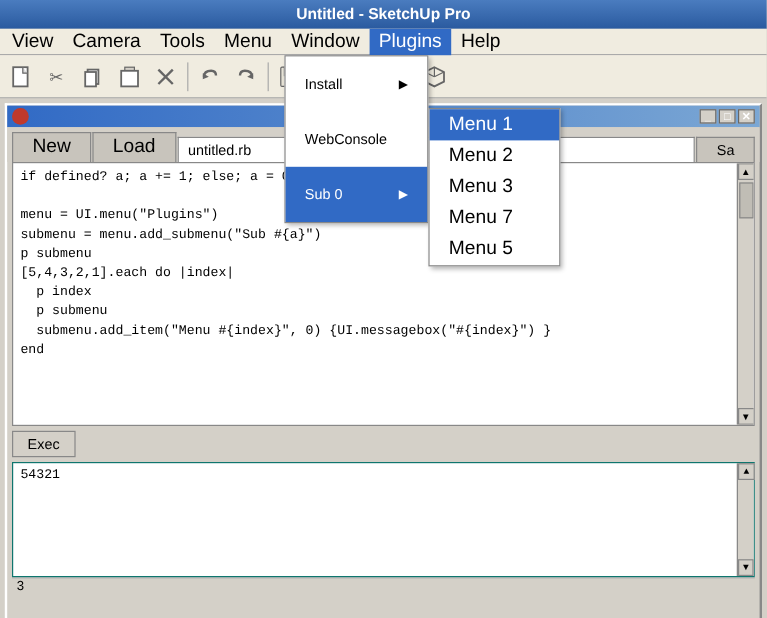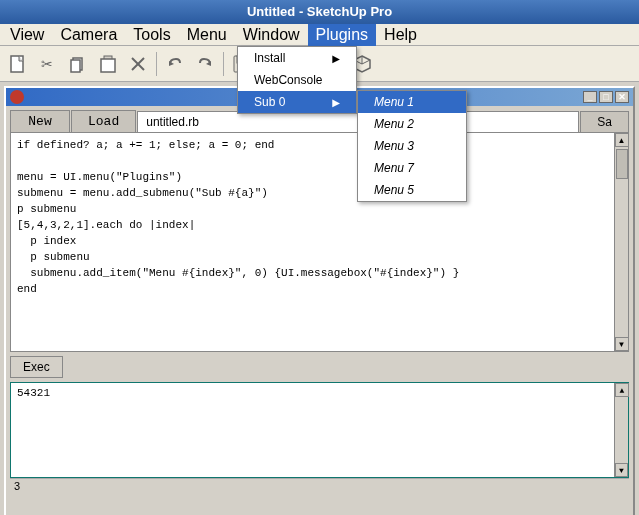--- a/index.html
+++ b/index.html
@@ -124,24 +124,23 @@
       background: #d4d0c8;
       padding: 4px 4px 0;
       gap: 1px;
     }
     .tab {
       padding: 3px 16px;
       border: 1px solid #888;
       border-bottom: none;
       background: #c8c4bc;
       cursor: pointer;
-      font-size: 13px;
+      font-size: 16px;
       min-width: 60px;
       text-align: center;
-      font-family: Liberation Mono, monospace;
     }
     .tab-filename {
       flex: 1;
       border: 1px solid #888;
       border-bottom: none;
       background: white;
       padding: 3px 8px;
       font-size: 12px;
       min-width: 120px;
     }
@@ -248,21 +247,21 @@
     
     .dropdown-menu {
       position: absolute;
       background: white;
       border: 1px solid #888;
       box-shadow: 2px 2px 4px rgba(0,0,0,0.3);
       z-index: 100;
       min-width: 120px;
     }
     .dropdown-item {
-      padding: 4px 16px;
+      padding: 16px 16px;
       cursor: pointer;
       display: flex;
       align-items: center;
       justify-content: space-between;
       font-size: 12px;
     }
     .dropdown-item:hover, .dropdown-item.active {
       background: #316ac5;
       color: white;
     }
@@ -276,25 +275,24 @@
       position: absolute;
       background: white;
       border: 1px solid #888;
       box-shadow: 2px 2px 4px rgba(0,0,0,0.3);
       z-index: 101;
       min-width: 100px;
     }
     .submenu-item {
       padding: 4px 16px;
       cursor: pointer;
-      font-size: 12px;
+      font-size: 16px;
       display: flex;
       align-items: center;
       justify-content: space-between;
-      font-style: italic;
     }
     .submenu-item:hover, .submenu-item.active {
       background: #316ac5;
       color: white;
     }
 
     
     #plugins-dropdown {
       left: 237px;
       top: 46px;

